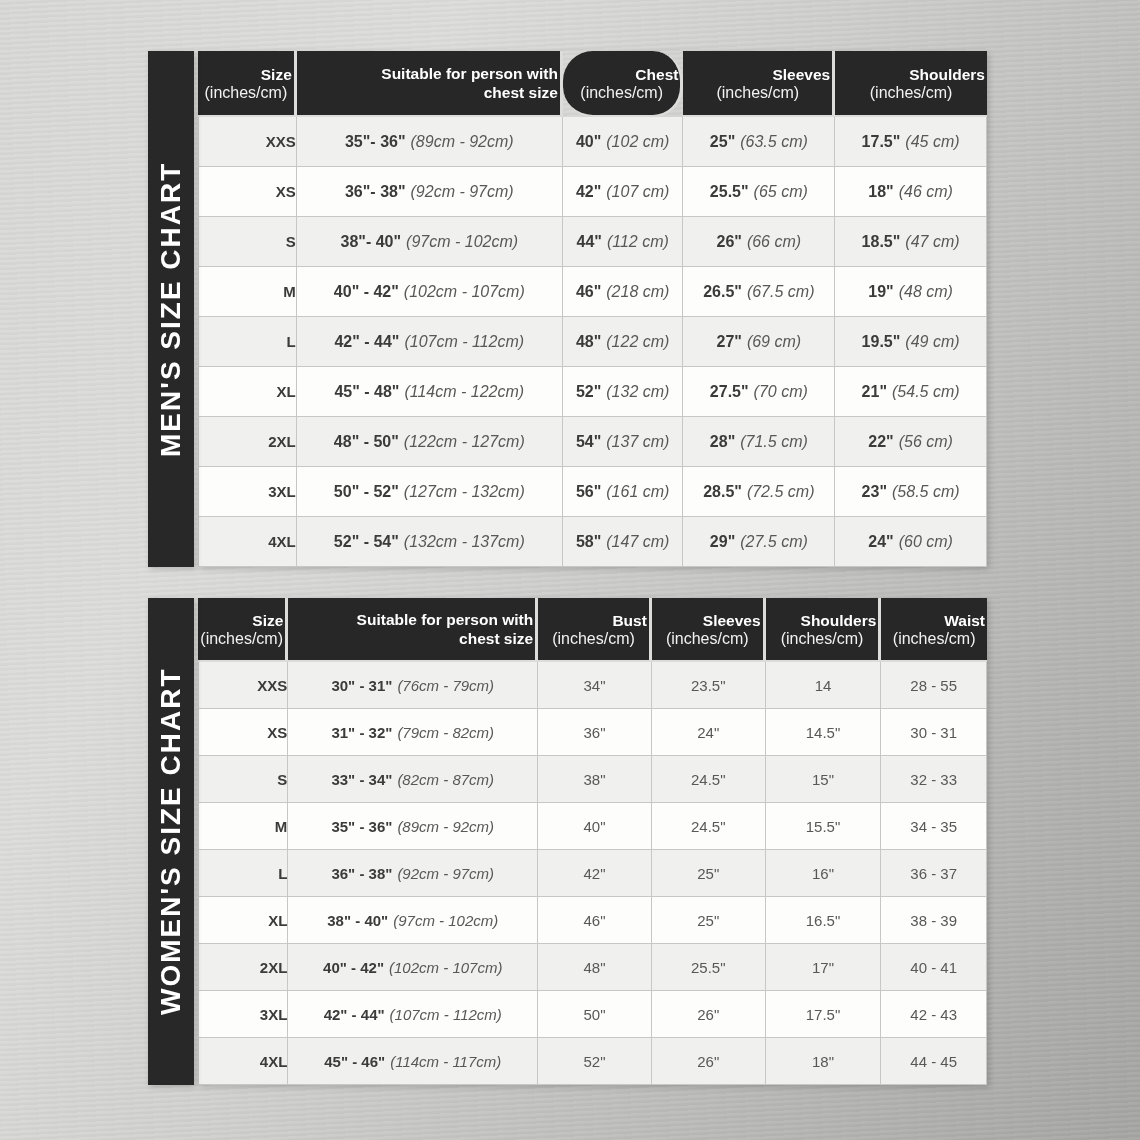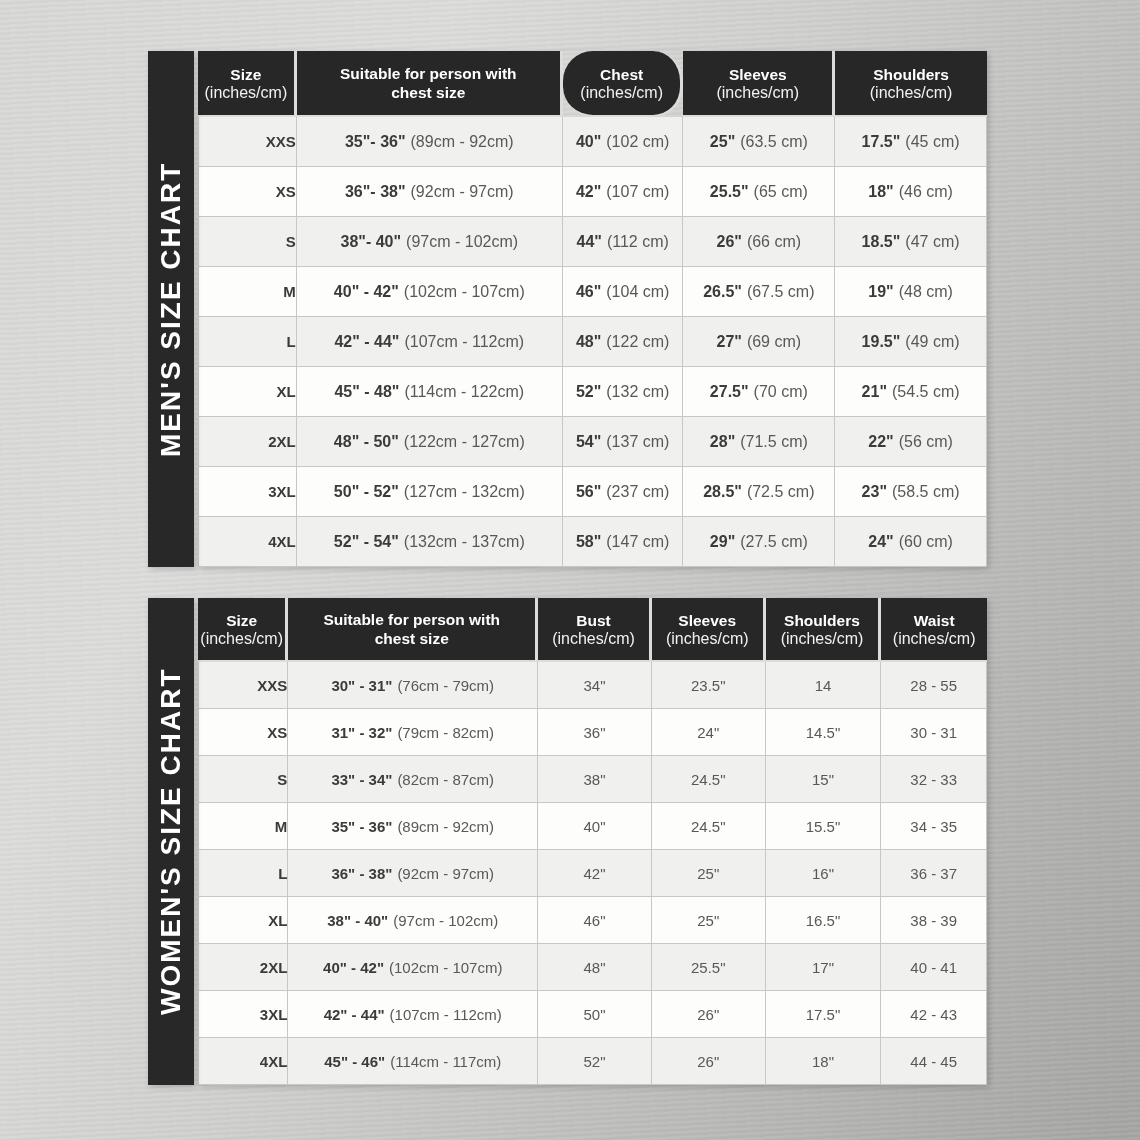--- a/index.html
+++ b/index.html
@@ -29,36 +29,36 @@
     border-collapse:separate; border-spacing:0; table-layout:fixed;
     width:789px; box-shadow:2px 2px 6px rgba(0,0,0,.18);
   }
   th {
     background:#272727; color:#ffffff; text-align:center; vertical-align:middle;
     border-right:3px solid #dcdcda; border-bottom:2px solid #dcdcda; padding:4px 2px;
   }
   th:last-child { border-right:none; }
   .men   th { height:66px; }
   .women th { height:64px; }
-  .ht { font-weight:bold; font-size:15.5px; line-height:19px; }
+  .ht { font-weight:bold; font-size:15.5px; line-height:19px;text-align:right; }
   .hs { font-weight:normal; font-size:16px; line-height:17px; color:#f2f2f2; }
 
   td {
     text-align:center; vertical-align:middle;
     border-right:1px solid #c7c7c5; border-bottom:1px solid #c7c7c5;
   }
   td:first-child { border-left:1px solid #c7c7c5;text-align:right; }
   .men   td { height:50px; font-size:16px; }
   .women td { height:47px; font-size:15px; }
   tbody tr:nth-child(odd)  td { background:#f0f0ee; }
   tbody tr:nth-child(even) td { background:#fdfdfc; }
 
   .vb { font-weight:bold; color:#3b3b3b; }
   .vr { font-weight:normal; color:#585858; }
-  .vb + .vr { margin-left:5px; }
+  .vb + .vr { margin-left:5px;font-style:italic; }
   td:first-child .vb { font-size:15px; }
 
   
   .men th:nth-child(1){width:95px;}  .men th:nth-child(2){width:256px;}
   .men th:nth-child(3){width:116px;border-radius:30px;} .men th:nth-child(4){width:146px;}
   .men th:nth-child(5){width:146px;}
   .women th:nth-child(1){width:89px;}  .women th:nth-child(2){width:246px;}
   .women th:nth-child(3){width:112px;} .women th:nth-child(4){width:112px;}
   .women th:nth-child(5){width:114px;} .women th:nth-child(6){width:104px;}
 </style>
@@ -112,21 +112,21 @@
         <tr>
           <td><span class="vb">S</span></td>
           <td><span class="vb">38"- 40"</span><span class="vr">(97cm - 102cm)</span></td>
           <td><span class="vb">44"</span><span class="vr">(112 cm)</span></td>
           <td><span class="vb">26"</span><span class="vr">(66 cm)</span></td>
           <td><span class="vb">18.5"</span><span class="vr">(47 cm)</span></td>
         </tr>
         <tr>
           <td><span class="vb">M</span></td>
           <td><span class="vb">40" - 42"</span><span class="vr">(102cm - 107cm)</span></td>
-          <td><span class="vb">46"</span><span class="vr">(104 cm)</span></td>
+          <td><span class="vb">46"</span><span class="vr">(218 cm)</span></td>
           <td><span class="vb">26.5"</span><span class="vr">(67.5 cm)</span></td>
           <td><span class="vb">19"</span><span class="vr">(48 cm)</span></td>
         </tr>
         <tr>
           <td><span class="vb">L</span></td>
           <td><span class="vb">42" - 44"</span><span class="vr">(107cm - 112cm)</span></td>
           <td><span class="vb">48"</span><span class="vr">(122 cm)</span></td>
           <td><span class="vb">27"</span><span class="vr">(69 cm)</span></td>
           <td><span class="vb">19.5"</span><span class="vr">(49 cm)</span></td>
         </tr>
@@ -140,21 +140,21 @@
         <tr>
           <td><span class="vb">2XL</span></td>
           <td><span class="vb">48" - 50"</span><span class="vr">(122cm - 127cm)</span></td>
           <td><span class="vb">54"</span><span class="vr">(137 cm)</span></td>
           <td><span class="vb">28"</span><span class="vr">(71.5 cm)</span></td>
           <td><span class="vb">22"</span><span class="vr">(56 cm)</span></td>
         </tr>
         <tr>
           <td><span class="vb">3XL</span></td>
           <td><span class="vb">50" - 52"</span><span class="vr">(127cm - 132cm)</span></td>
-          <td><span class="vb">56"</span><span class="vr">(237 cm)</span></td>
+          <td><span class="vb">56"</span><span class="vr">(161 cm)</span></td>
           <td><span class="vb">28.5"</span><span class="vr">(72.5 cm)</span></td>
           <td><span class="vb">23"</span><span class="vr">(58.5 cm)</span></td>
         </tr>
         <tr>
           <td><span class="vb">4XL</span></td>
           <td><span class="vb">52" - 54"</span><span class="vr">(132cm - 137cm)</span></td>
           <td><span class="vb">58"</span><span class="vr">(147 cm)</span></td>
           <td><span class="vb">29"</span><span class="vr">(27.5 cm)</span></td>
           <td><span class="vb">24"</span><span class="vr">(60 cm)</span></td>
         </tr>

